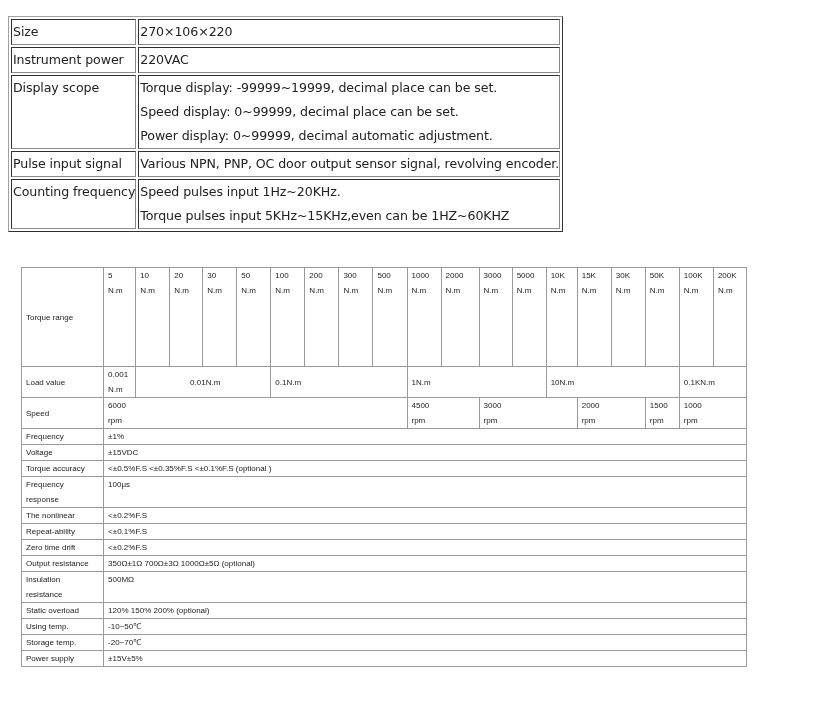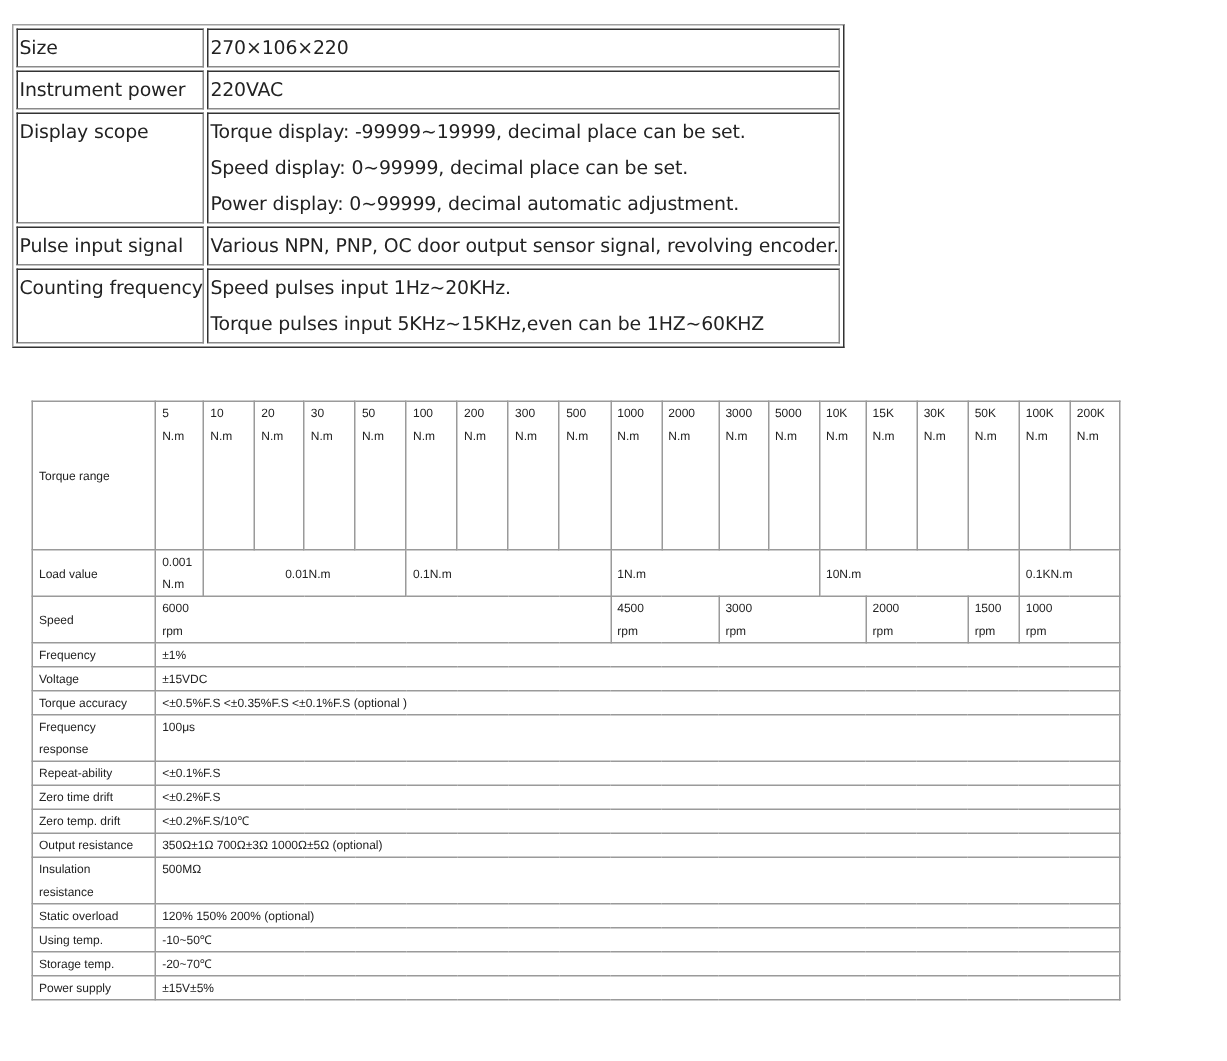--- a/index.html
+++ b/index.html
@@ -254,30 +254,30 @@
         <td colspan="19">&lt;±0.5%F.S  &lt;±0.35%F.S  &lt;±0.1%F.S (optional )</td>
       </tr>
       <tr class="r-2line">
         <td class="lbl top">
           <span class="line">Frequency</span>
           <span class="line">response</span>
         </td>
         <td colspan="19">100μs</td>
       </tr>
       <tr class="r-1line">
+        <td class="lbl">The nonlinear</td>
+        <td colspan="19">&lt;±0.2%F.S</td>
+      </tr>
+      <tr class="r-1line">
         <td class="lbl">Repeat-ability</td>
         <td colspan="19">&lt;±0.1%F.S</td>
       </tr>
       <tr class="r-1line">
         <td class="lbl">Zero time drift</td>
         <td colspan="19">&lt;±0.2%F.S</td>
-      </tr>
-      <tr class="r-1line">
-        <td class="lbl">Zero temp. drift</td>
-        <td colspan="19">&lt;±0.2%F.S/10℃</td>
       </tr>
       <tr class="r-1line">
         <td class="lbl">Output resistance</td>
         <td colspan="19">350Ω±1Ω 700Ω±3Ω 1000Ω±5Ω (optional)</td>
       </tr>
       <tr class="r-2line">
         <td class="lbl top">
           <span class="line">Insulation</span>
           <span class="line">resistance</span>
         </td>

